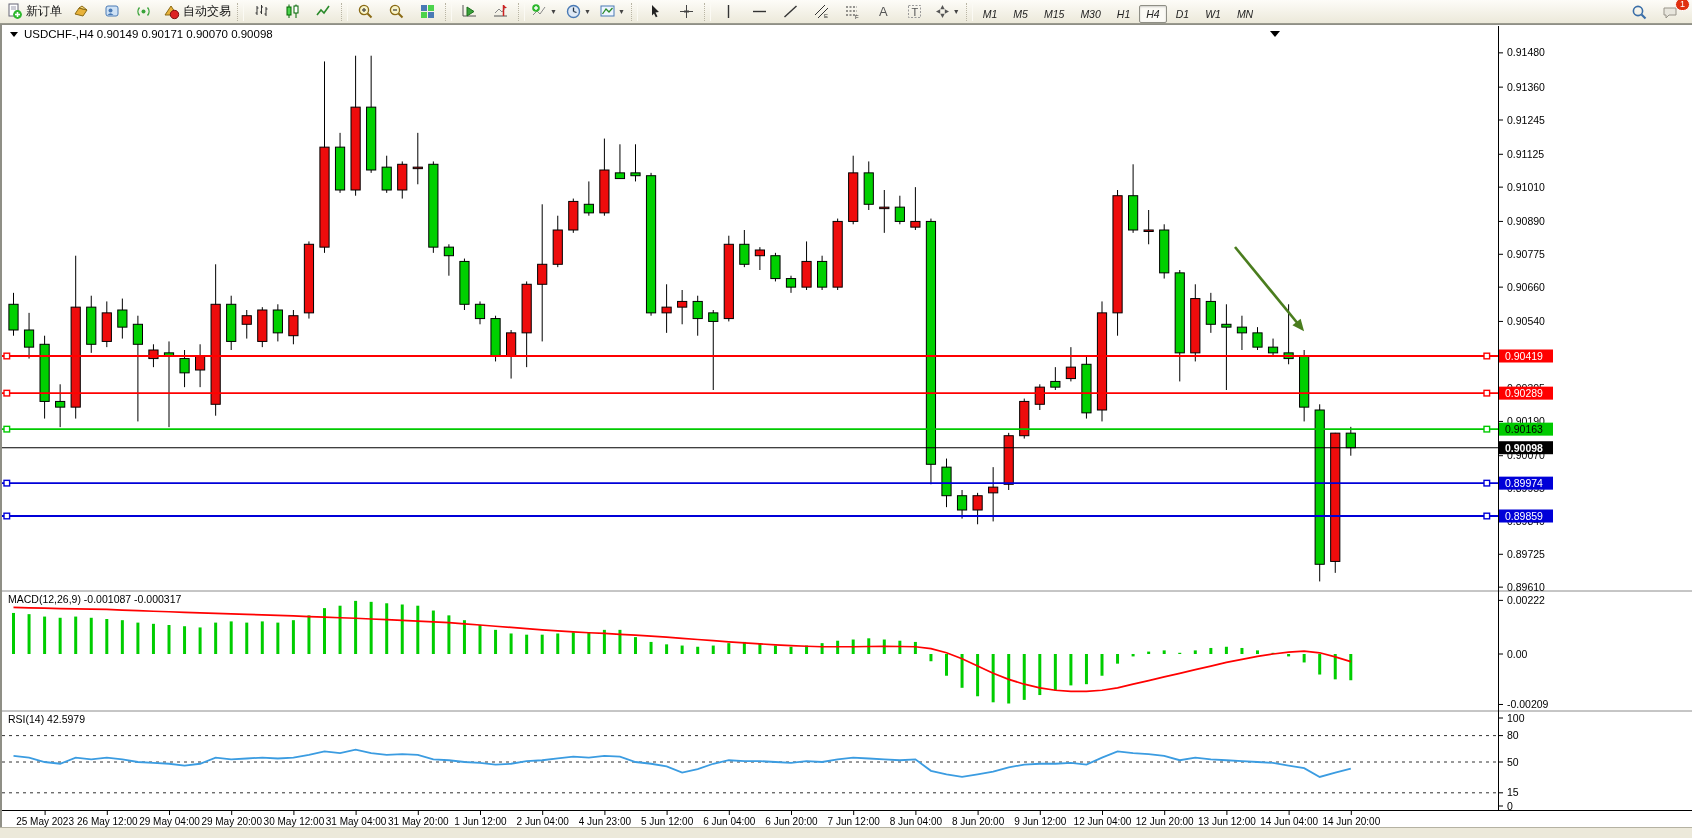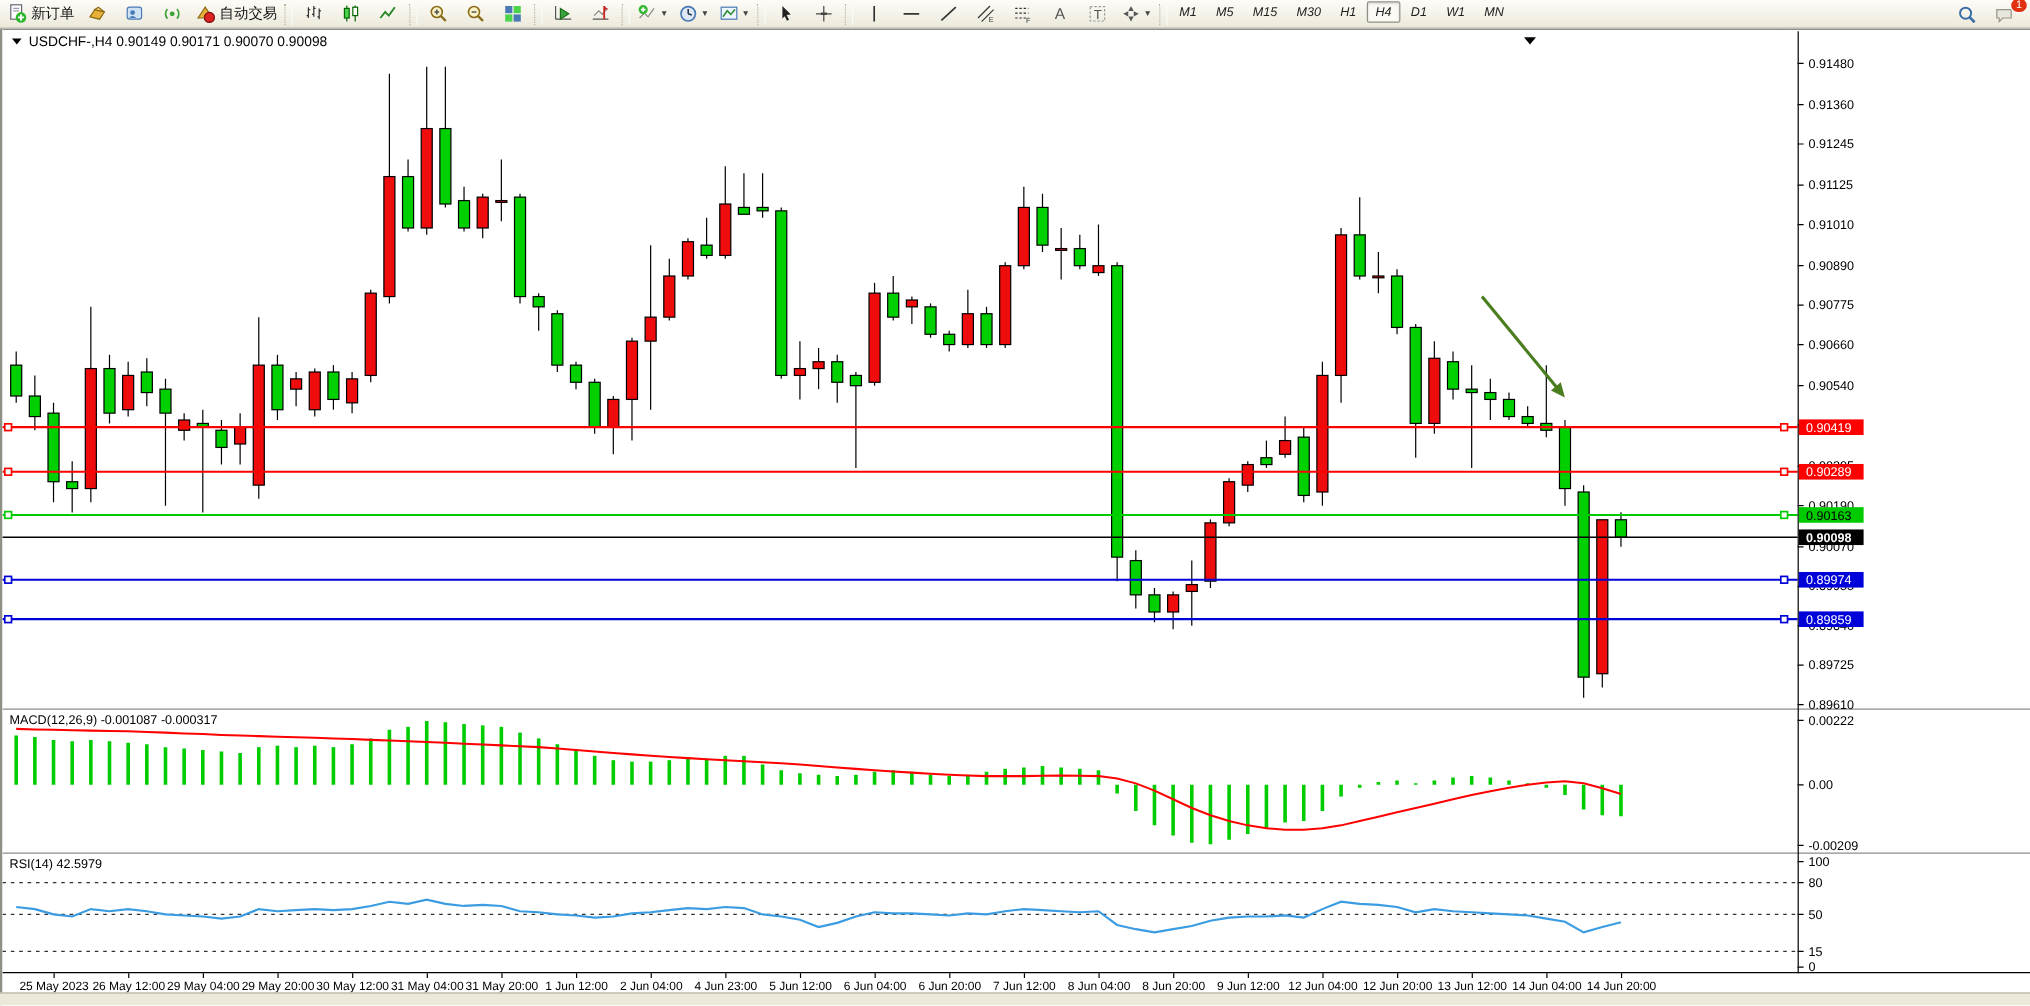--- a/index.html
+++ b/index.html
@@ -1,21 +1,21 @@
 <!DOCTYPE html>
 <html><head>
 <meta charset="utf-8">
 <style>
   html,body{margin:0;padding:0;background:#fff;font-family:"Liberation Sans",sans-serif;}
   #app{position:relative;width:1692px;height:838px;overflow:hidden;background:#fff;}
   
   #toolbar{position:absolute;left:0;top:0;width:1692px;height:24px;
     background:linear-gradient(#fdfcf8,#ece9da);border-bottom:1px solid #9a9a8e;
     display:flex;align-items:center;padding-left:2px;box-sizing:border-box;}
-  .tgroup{display:flex;align-items:flex-start;height:22px;}
+  .tgroup{display:flex;align-items:flex-end;height:22px;}
   .tsep{width:5px;height:18px;margin:0 2px;border-left:1px dotted #b9b5a4;border-right:1px solid #fbfaf4;}
   .tbtn{display:flex;align-items:center;justify-content:center;height:20px;min-width:23px;
     padding:0 2px;margin:0 1px;border:1px solid transparent;border-radius:2px;cursor:default;}
   .tbtn .lbl{font-size:12px;color:#111;margin-left:3px;white-space:nowrap;}
   .tbtn .dd{font-size:7px;color:#444;margin-left:2px;}
   .tfbtn{font-size:10.5px;color:#222;padding:2px 6px;margin:0 1px;border:1px solid transparent;border-radius:2px;font-style:italic;}
   .tfbtn.active{background:#fbfaf5;border:1px solid #8f8f86;box-shadow:inset 0 1px 2px rgba(0,0,0,.18);}
   #tb-right{position:absolute;right:6px;top:1px;display:flex;align-items:center;height:22px;}
   .badge{position:absolute;top:-4px;right:-6px;background:#e03010;color:#fff;font-size:9px;
     border-radius:8px;padding:0 4px;line-height:11px;border:1px solid #fff;}

